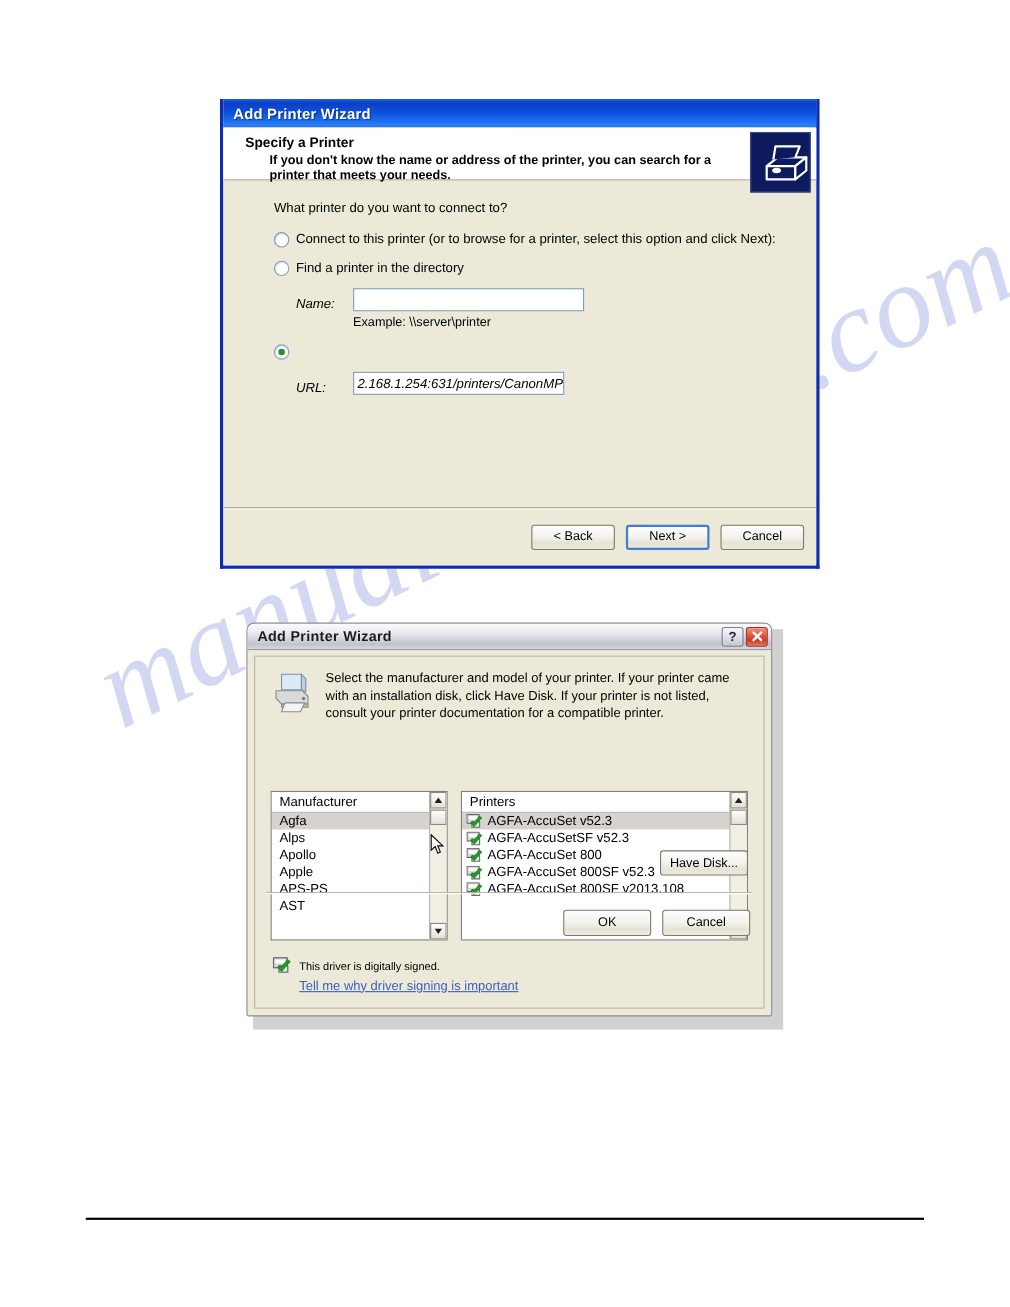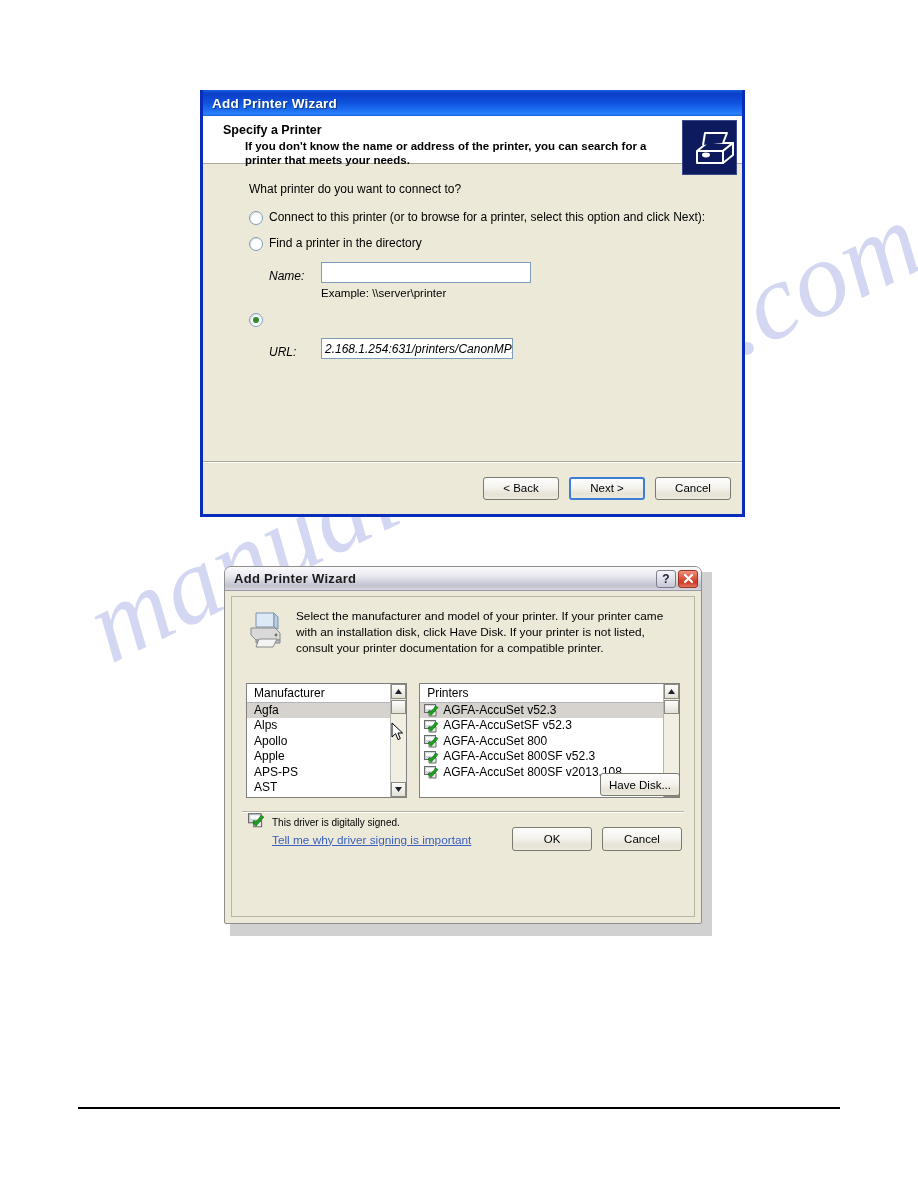--- a/index.html
+++ b/index.html
@@ -305,22 +305,23 @@
   .lists {
     display: flex;
     margin: 22px 14px 0 14px;
     gap: 12px;
   }
   .listbox {
     background: #fff;
     border: 1px solid #7f7f7f;
     box-sizing: border-box;
     position: relative;
-    height: 115px;
+    height: 136px;
     overflow: hidden;
+    margin-top: 36px;
   }
   .listbox.manu { width: 168px; }
   .listbox.prn  { width: 272px; }
   .lb-head {
     font-size: 12px;
     padding: 2px 0 2px 7px;
     border-bottom: 1px solid #b5b5b5;
     background: #fff;
     color: #000;
   }

